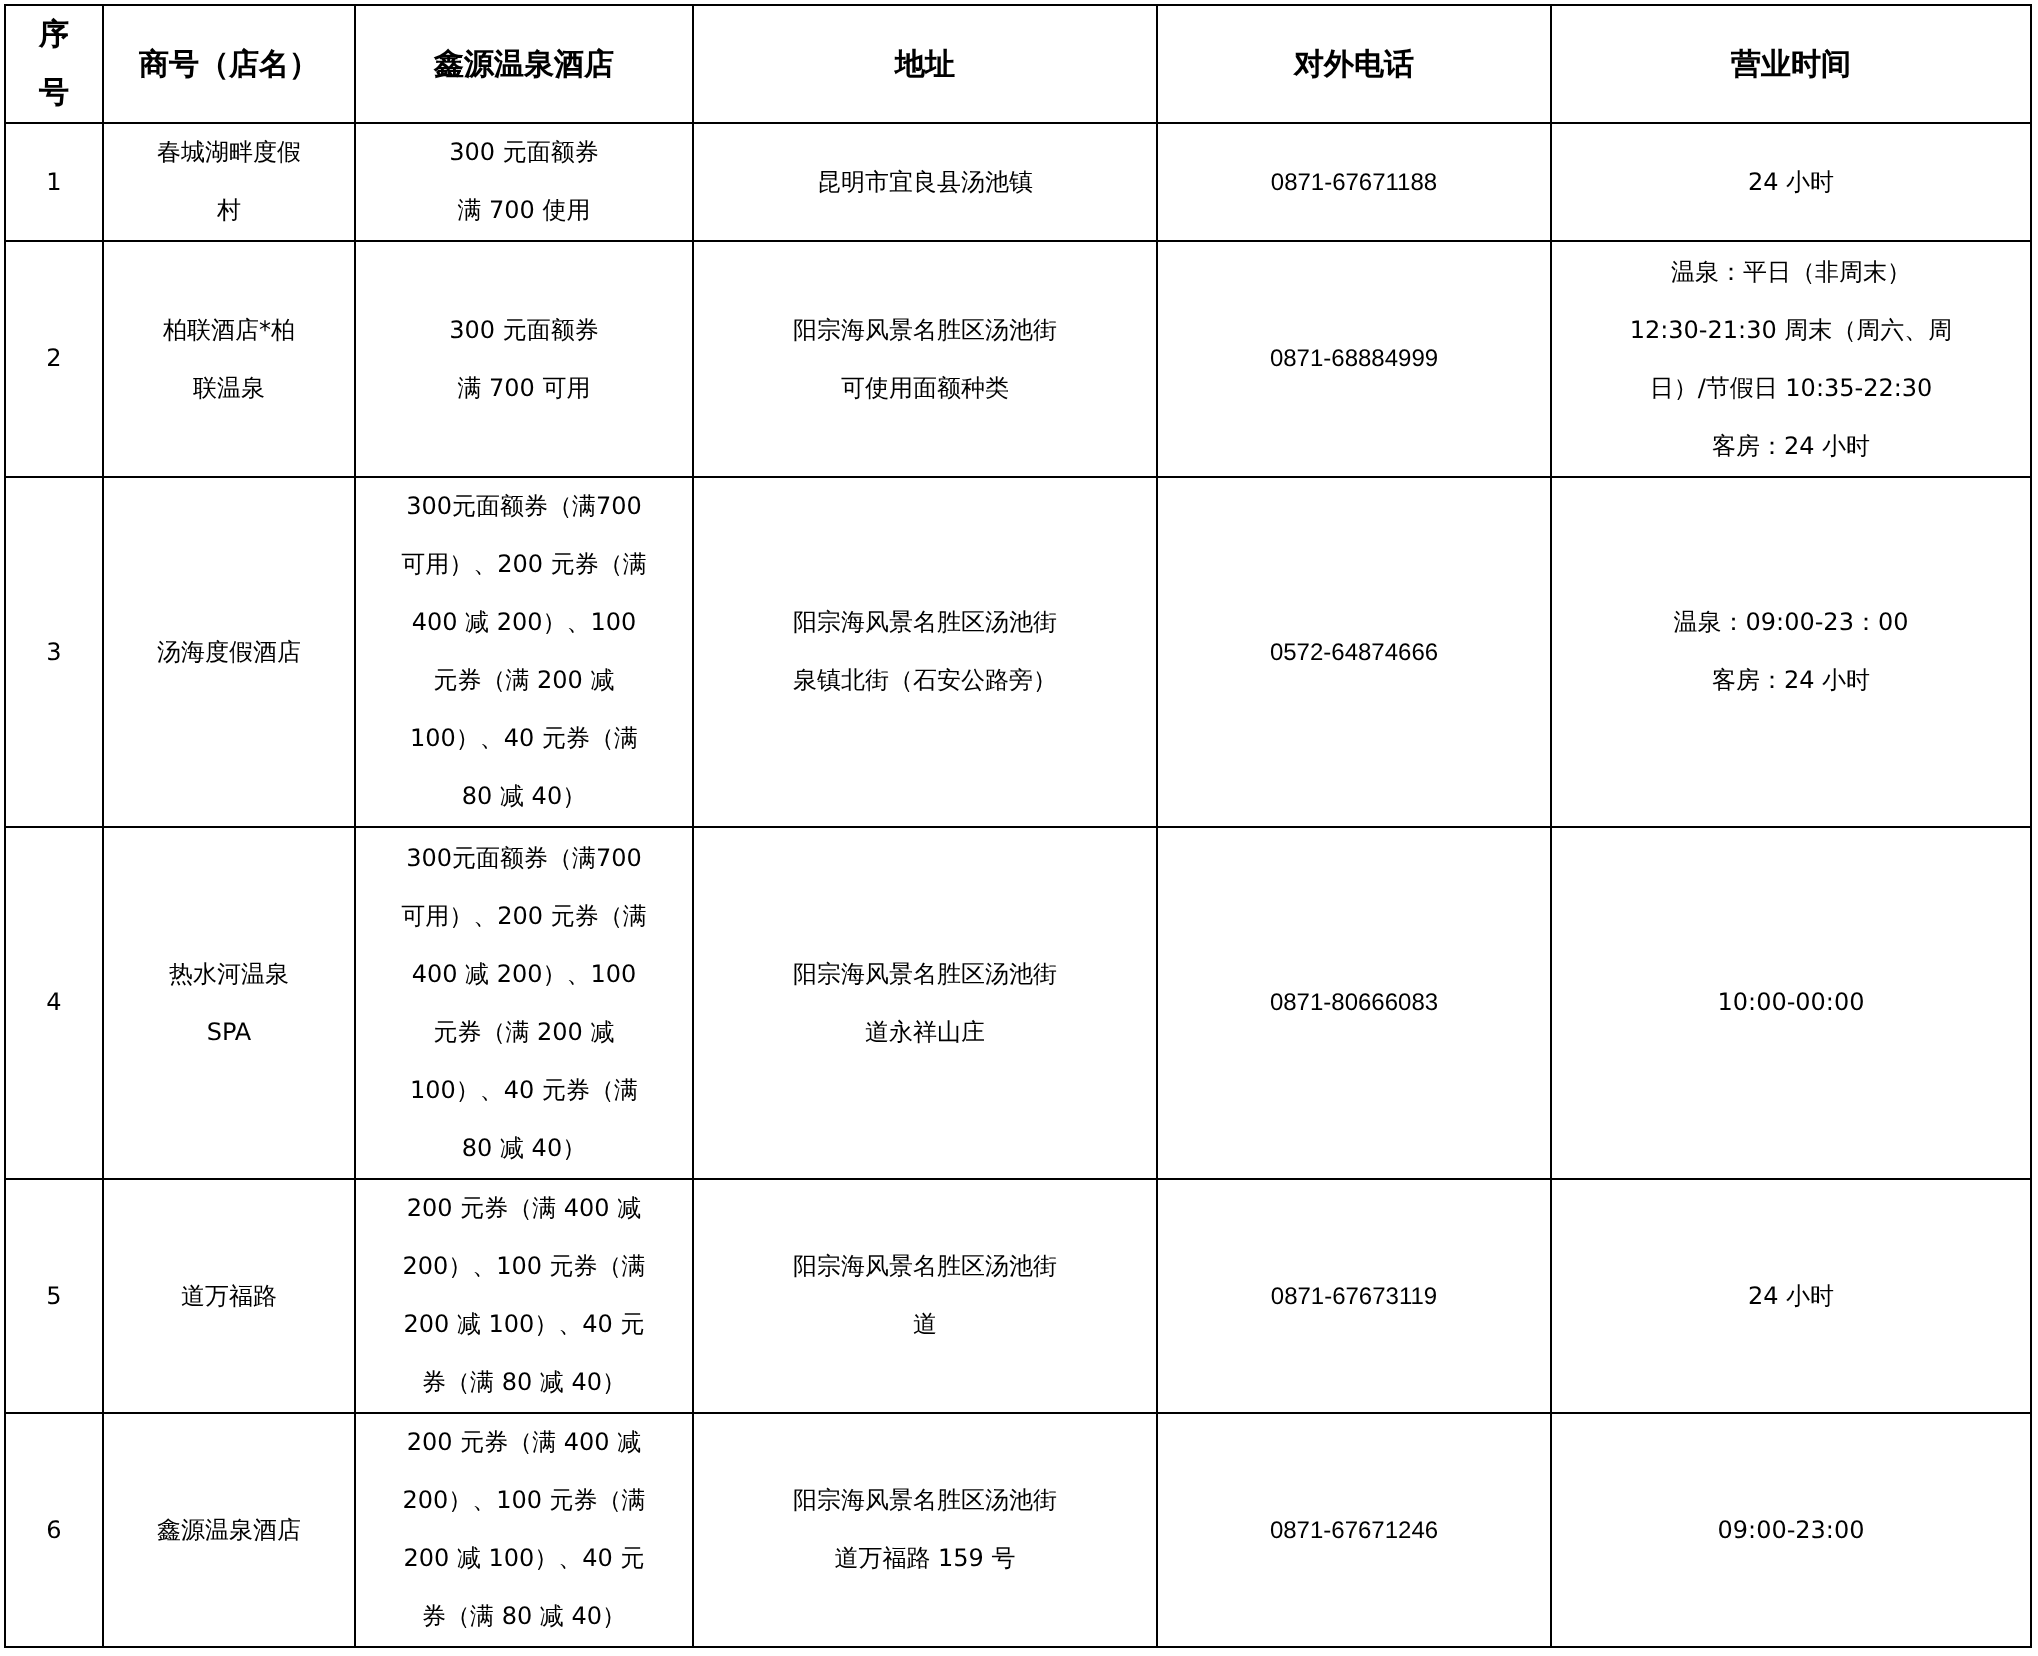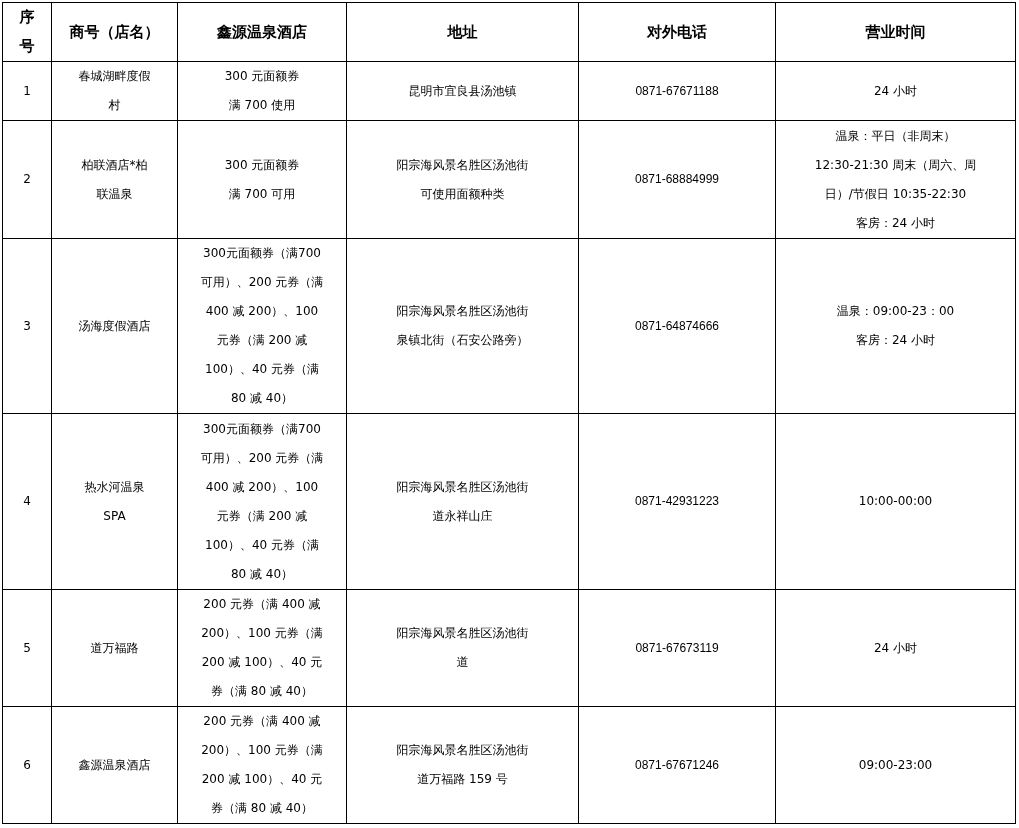--- a/index.html
+++ b/index.html
@@ -127,21 +127,21 @@
         <span class="ln">可用）、200 元券（满</span>
         <span class="ln">400 减 200）、100</span>
         <span class="ln">元券（满 200 减</span>
         <span class="ln">100）、40 元券（满</span>
         <span class="ln">80 减 40）</span>
       </td>
       <td>
         <span class="ln">阳宗海风景名胜区汤池街</span>
         <span class="ln">泉镇北街（石安公路旁）</span>
       </td>
-      <td class="mono">0871-64874666</td>
+      <td class="mono">0572-64874666</td>
       <td>
         <span class="ln">温泉：09:00-23：00</span>
         <span class="ln">客房：24 小时</span>
       </td>
     </tr>
 
     <tr class="r4">
       <td>4</td>
       <td>
         <span class="ln">热水河温泉</span>
@@ -152,21 +152,21 @@
         <span class="ln">可用）、200 元券（满</span>
         <span class="ln">400 减 200）、100</span>
         <span class="ln">元券（满 200 减</span>
         <span class="ln">100）、40 元券（满</span>
         <span class="ln">80 减 40）</span>
       </td>
       <td>
         <span class="ln">阳宗海风景名胜区汤池街</span>
         <span class="ln">道永祥山庄</span>
       </td>
-      <td class="mono">0871-42931223</td>
+      <td class="mono">0871-80666083</td>
       <td>
         <span class="ln">10:00-00:00</span>
       </td>
     </tr>
 
     <tr class="r5">
       <td>5</td>
       <td>
         <span class="ln">道万福路</span>
       </td>

